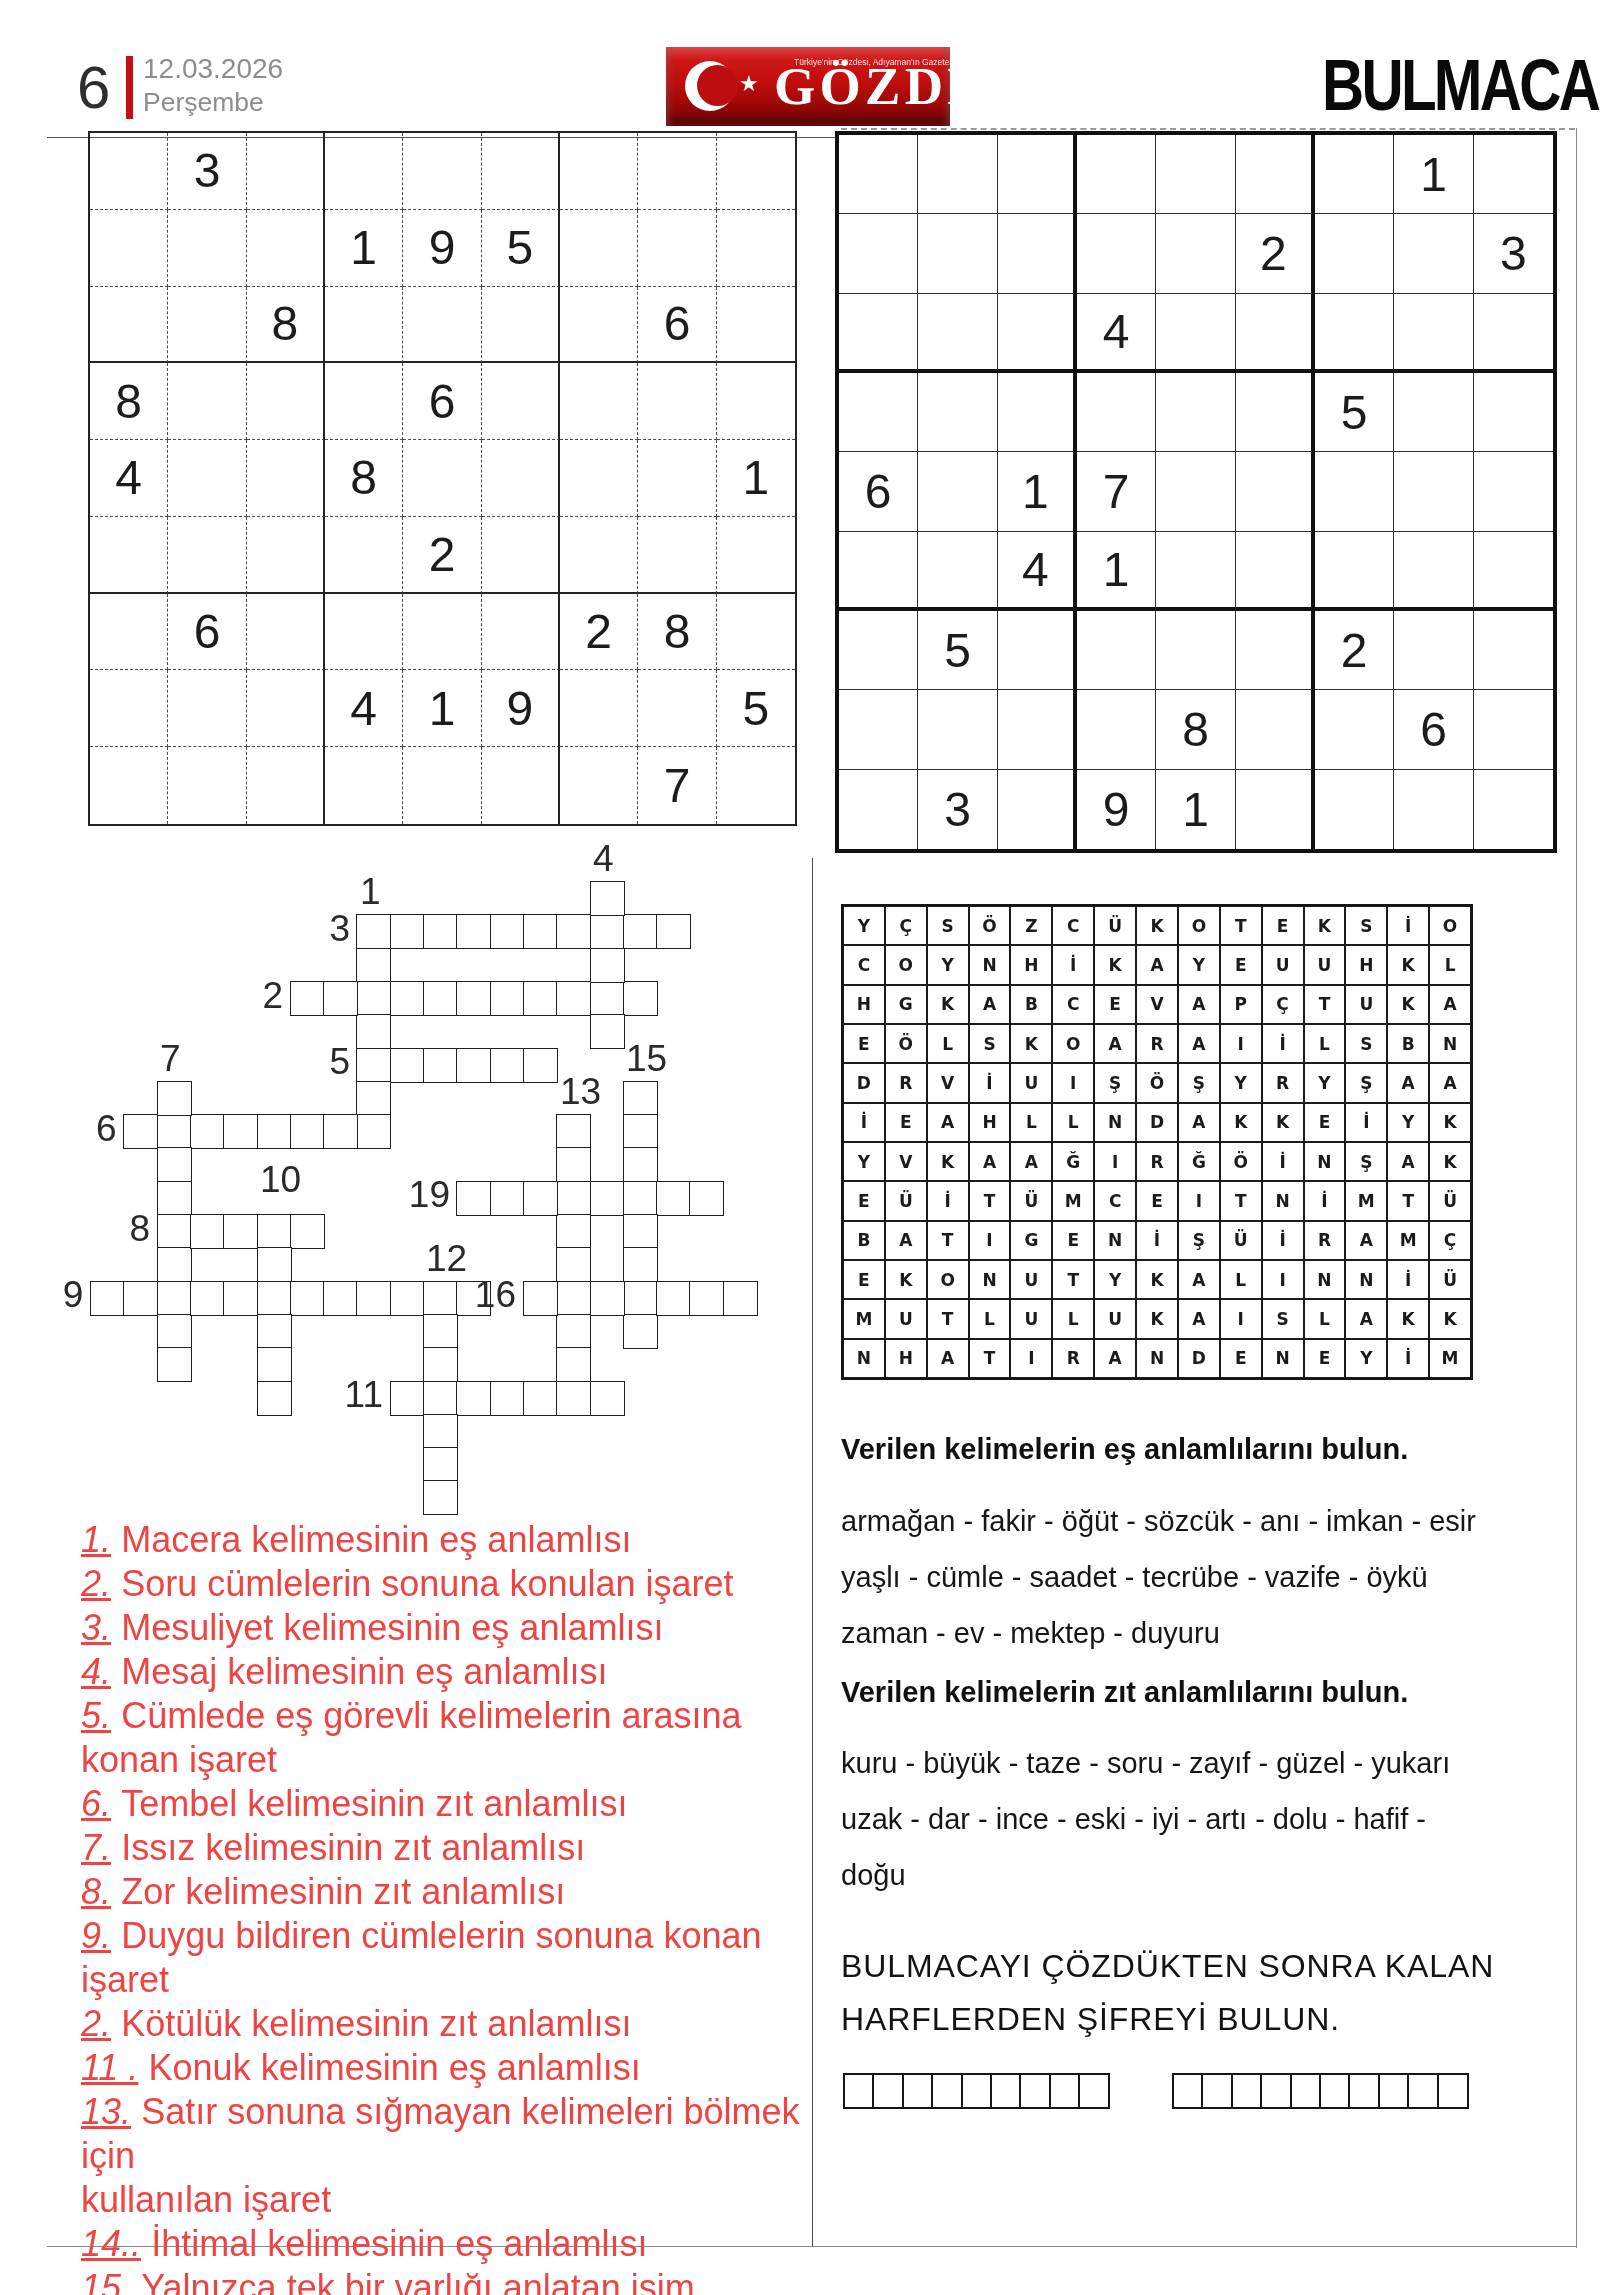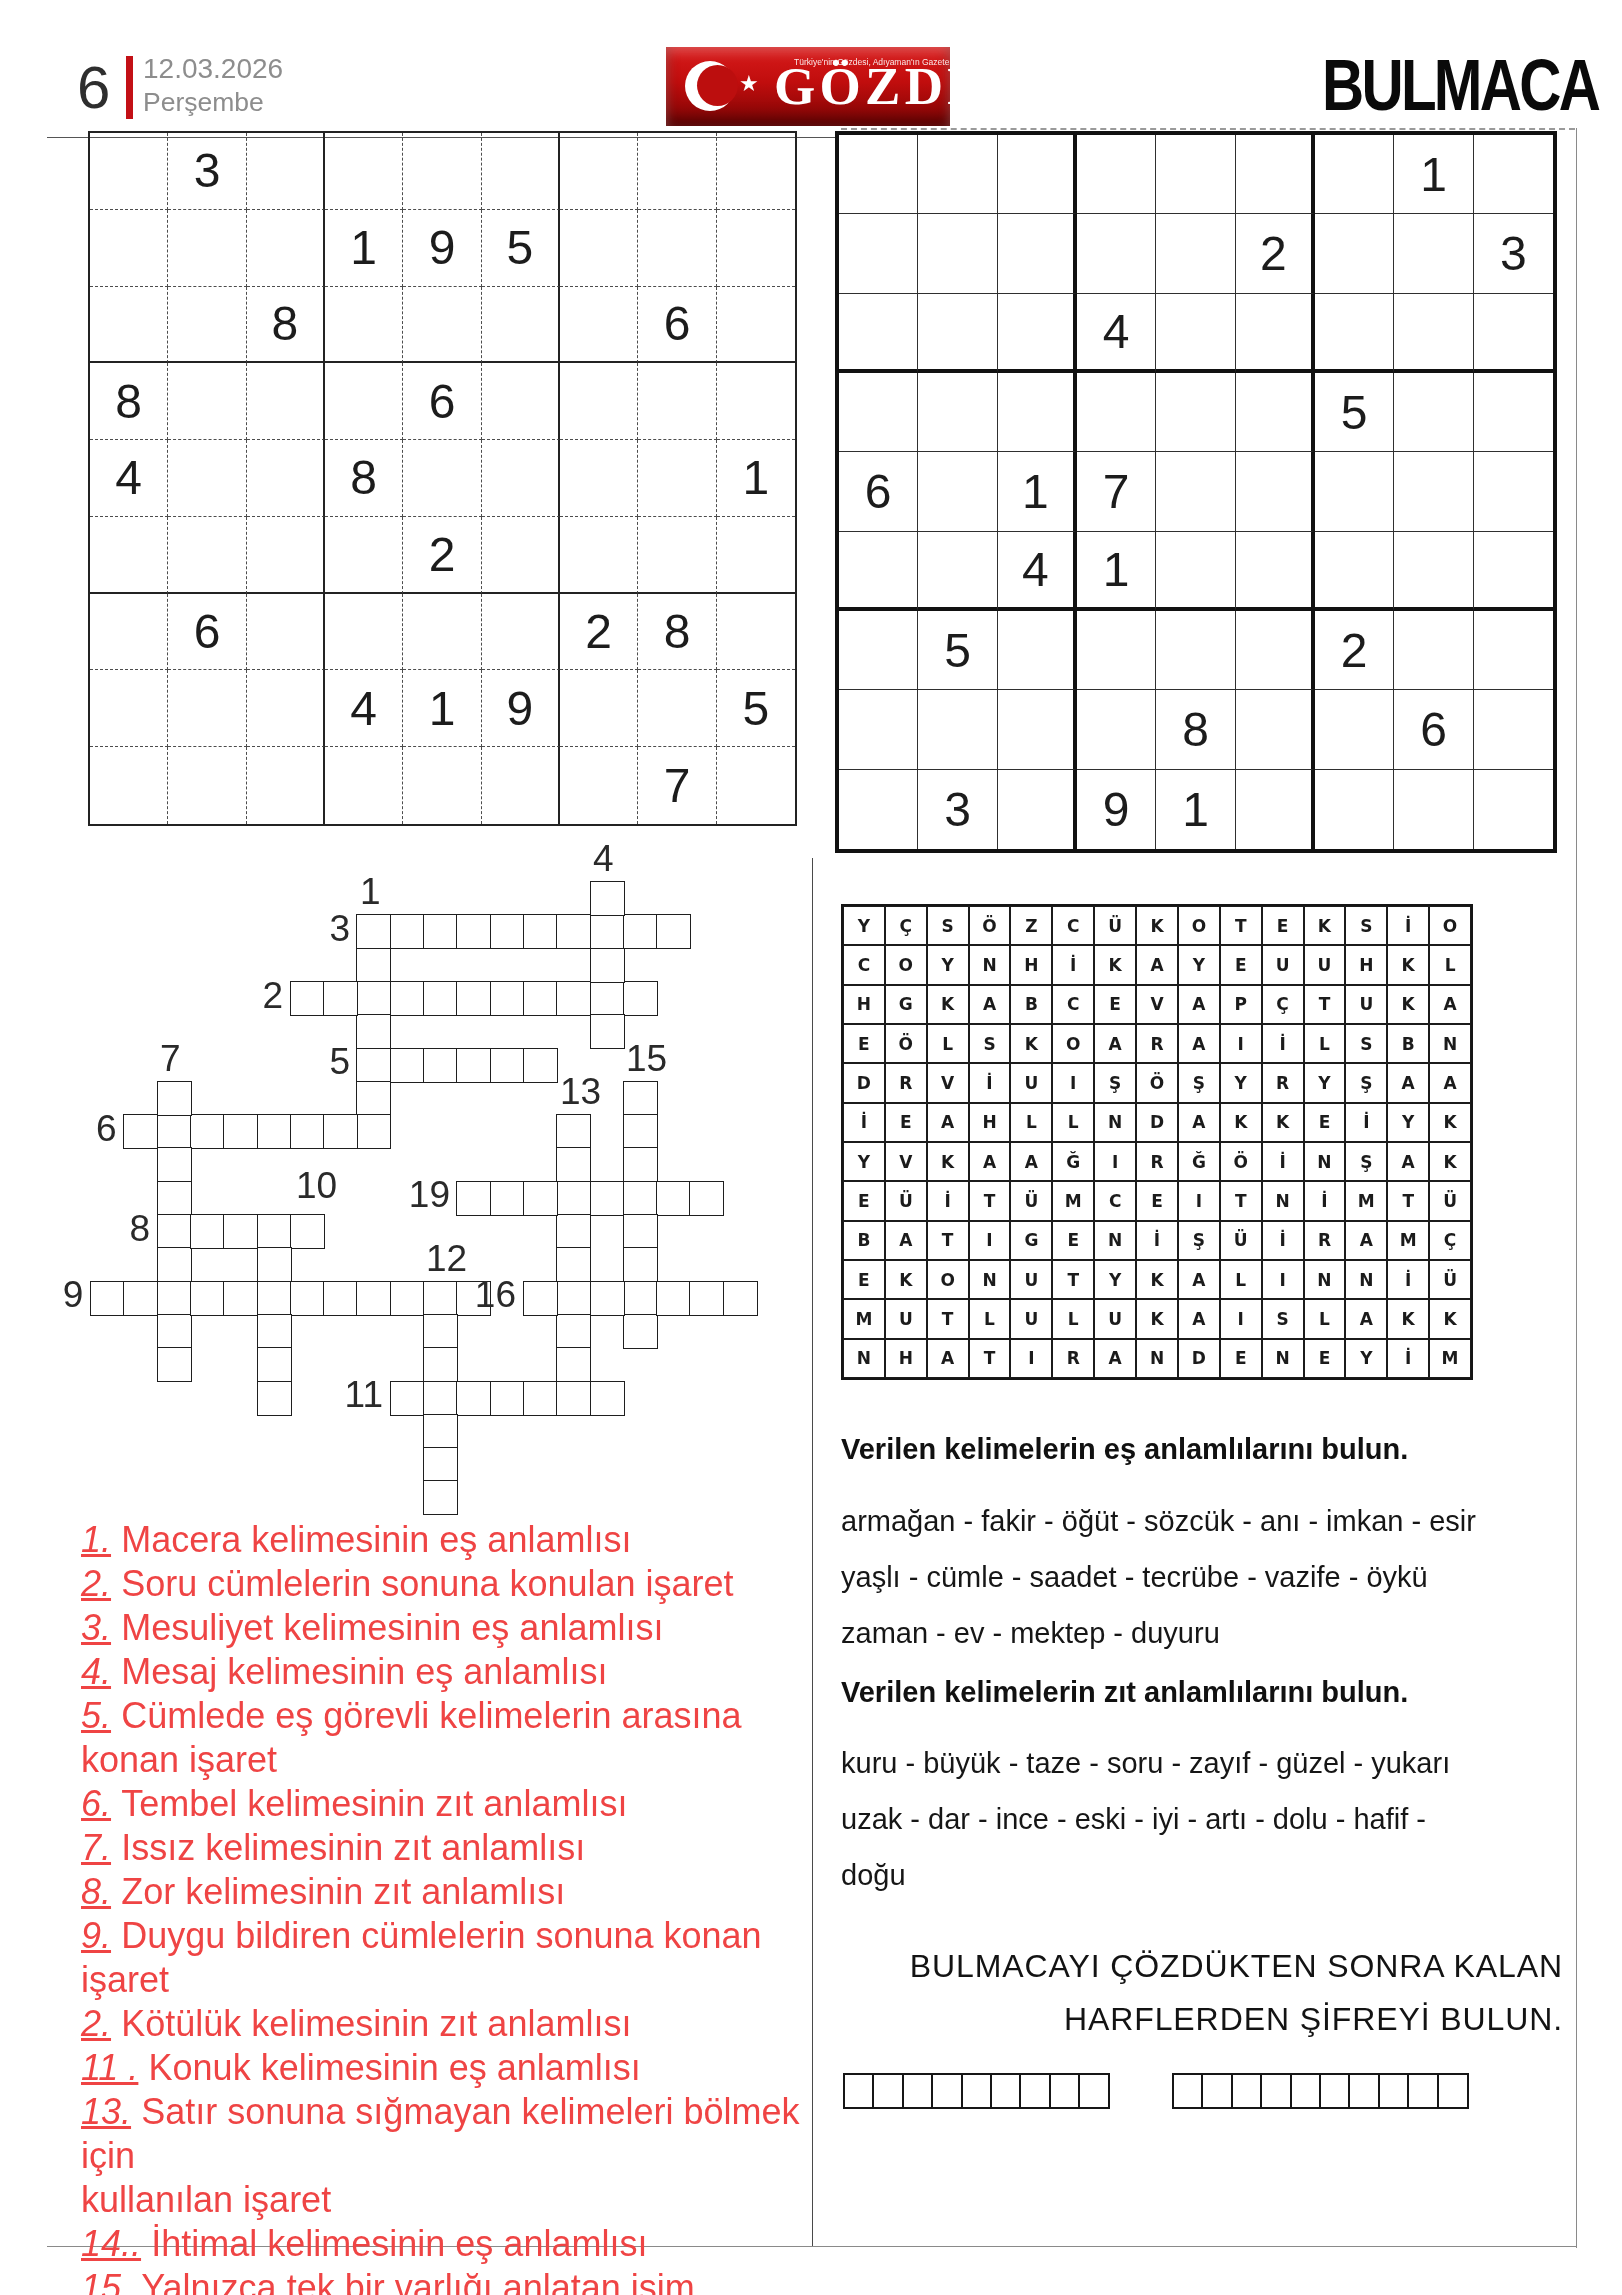--- a/index.html
+++ b/index.html
@@ -63,21 +63,21 @@
 
   
   #clues{left:81px;top:1518px;width:758px;}
   .clue{font-size:36px;line-height:44px;color:#ef4444;}
   .clue-num{font-style:italic;text-decoration:underline;margin-right:10.2px;}
   .clue-text{white-space:pre-line;}
 
   
   .ex-title{left:841px;font-size:29px;font-weight:bold;color:#111;}
   .ex-words{left:841px;width:726px;font-size:29px;line-height:56px;white-space:pre-line;color:#161616;}
-  .cipher{left:841px;top:1940px;width:722px;text-align:right;font-size:32px;line-height:53px;
+  .cipher{left:841px;top:1940px;width:722px;text-align:left;font-size:32px;line-height:53px;
         letter-spacing:0.9px;white-space:pre-line;color:#131313;}
 
   
   .ansgrp{top:2073px;display:flex;}
   .ac{width:32px;height:36px;border:2.6px solid #161616;margin-left:-2.6px;background:#fff;box-sizing:border-box;}
   .ac:first-child{margin-left:0;}
 </style>
 </head>
 <body>
 
@@ -341,21 +341,21 @@
       <div class="cw-cell" style="left: 233px; top: 400px;"></div>
       <div class="cw-cell" style="left: 266px; top: 400px;"></div>
       <div class="cw-cell" style="left: 300px; top: 400px;"></div>
       <div class="cw-cell" style="left: 333px; top: 400px;"></div>
       <div class="cw-cell" style="left: 366px; top: 400px;"></div>
       <div class="cw-num leftpos" style="left: -6.8px; top: 395px;">9</div>
       <div class="cw-cell" style="left: 167px; top: 366px;"></div>
       <div class="cw-cell" style="left: 167px; top: 433px;"></div>
       <div class="cw-cell" style="left: 167px; top: 466px;"></div>
       <div class="cw-cell" style="left: 167px; top: 500px;"></div>
-      <div class="cw-num" style="left: 170px; top: 286px; margin-left: 36px;">10</div>
+      <div class="cw-num" style="left: 170px; top: 280px;">10</div>
       <div class="cw-cell" style="left: 300px; top: 500px;"></div>
       <div class="cw-cell" style="left: 333px; top: 500px;"></div>
       <div class="cw-cell" style="left: 366px; top: 500px;"></div>
       <div class="cw-cell" style="left: 400px; top: 500px;"></div>
       <div class="cw-cell" style="left: 433px; top: 500px;"></div>
       <div class="cw-cell" style="left: 466px; top: 500px;"></div>
       <div class="cw-cell" style="left: 500px; top: 500px;"></div>
       <div class="cw-num leftpos" style="left: 293px; top: 495px;">11</div>
       <div class="cw-cell" style="left: 333px; top: 433px;"></div>
       <div class="cw-cell" style="left: 333px; top: 466px;"></div>

